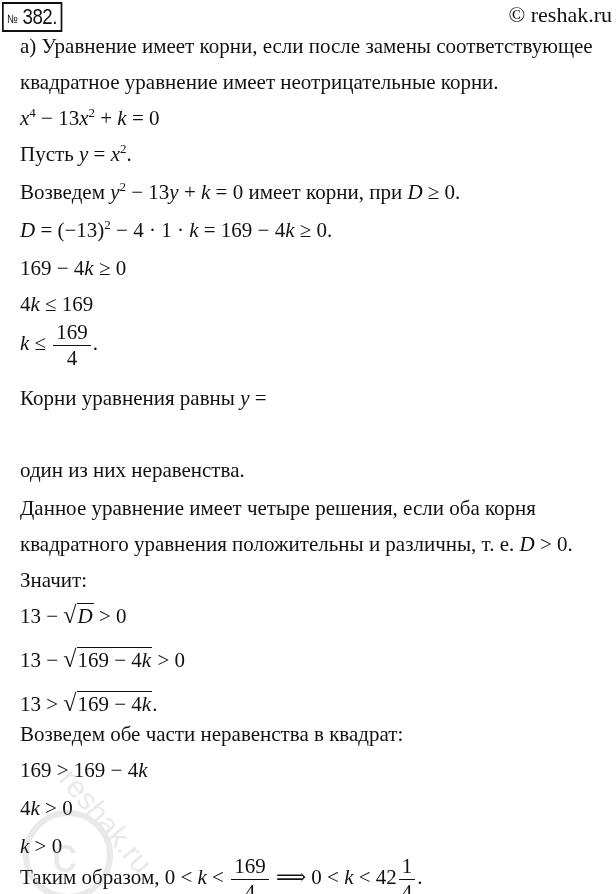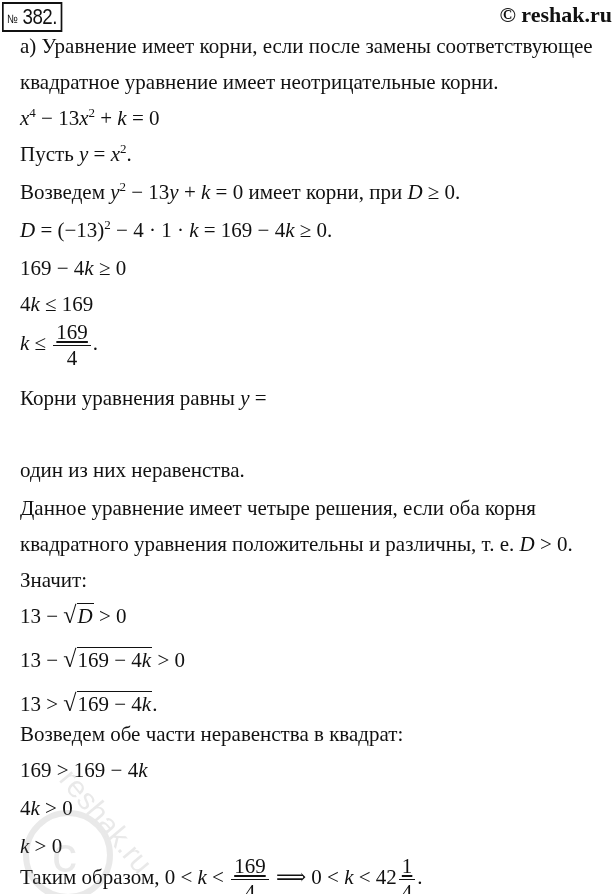--- a/index.html
+++ b/index.html
@@ -9,26 +9,26 @@
       color: #111111; font-size: 21px;
     }
     .badge {
       position: absolute; left: 2px; top: 2px;
       border: 2px solid #111; padding: 0 4px; height: 26px; line-height: 26px;
       font-family: "Liberation Sans", sans-serif; font-size: 22px;
       transform: scaleX(0.85); transform-origin: left center;
       letter-spacing: -0.5px;
     }
     .badge .no { font-size: 12px; vertical-align: 1px; }
-    .copy { position: absolute; right: 4px; top: 2px; font-size: 22px; font-weight: bold; }
+    .copy { position: absolute; right: 4px; top: 2px; font-size: 22px; }
     .line { position: absolute; left: 2px; white-space: nowrap; margin-left: 18px; }
     i { font-style: italic; }
     sup { font-size: 13px; vertical-align: 8px; line-height: 0; }
     .frac { display: inline-block; vertical-align: middle; text-align: center; line-height: 1; margin: 0 2px; }
-    .frac .num { display: block; padding: 0 3px; border-bottom: 1.4px solid #111; padding-bottom: 2px; text-decoration: underline; }
+    .frac .num { display: block; padding: 0 3px; border-bottom: 1.4px solid #111; padding-bottom: 2px; }
     .frac .den { display: block; padding-top: 2px; }
     .sqrt { display: inline-block; }
     .sqrt .rad { font-size: 24px; }
     .sqrt .under { border-top: 1.4px solid #111; padding: 0 1px; }
     .watermark {
       position: absolute; left: 18px; top: 760px; width: 150px; height: 150px;
       pointer-events: none; opacity: 0.18;
     }
   </style>
 </head>

